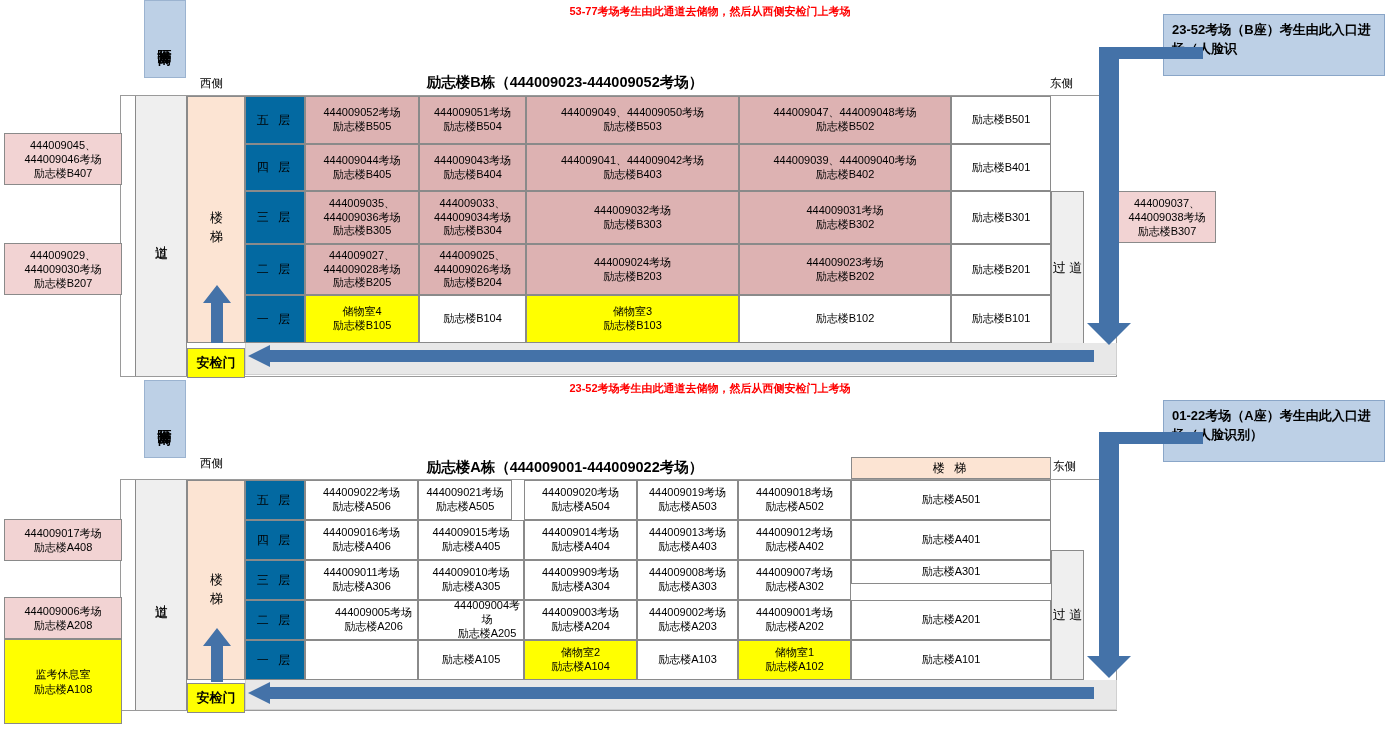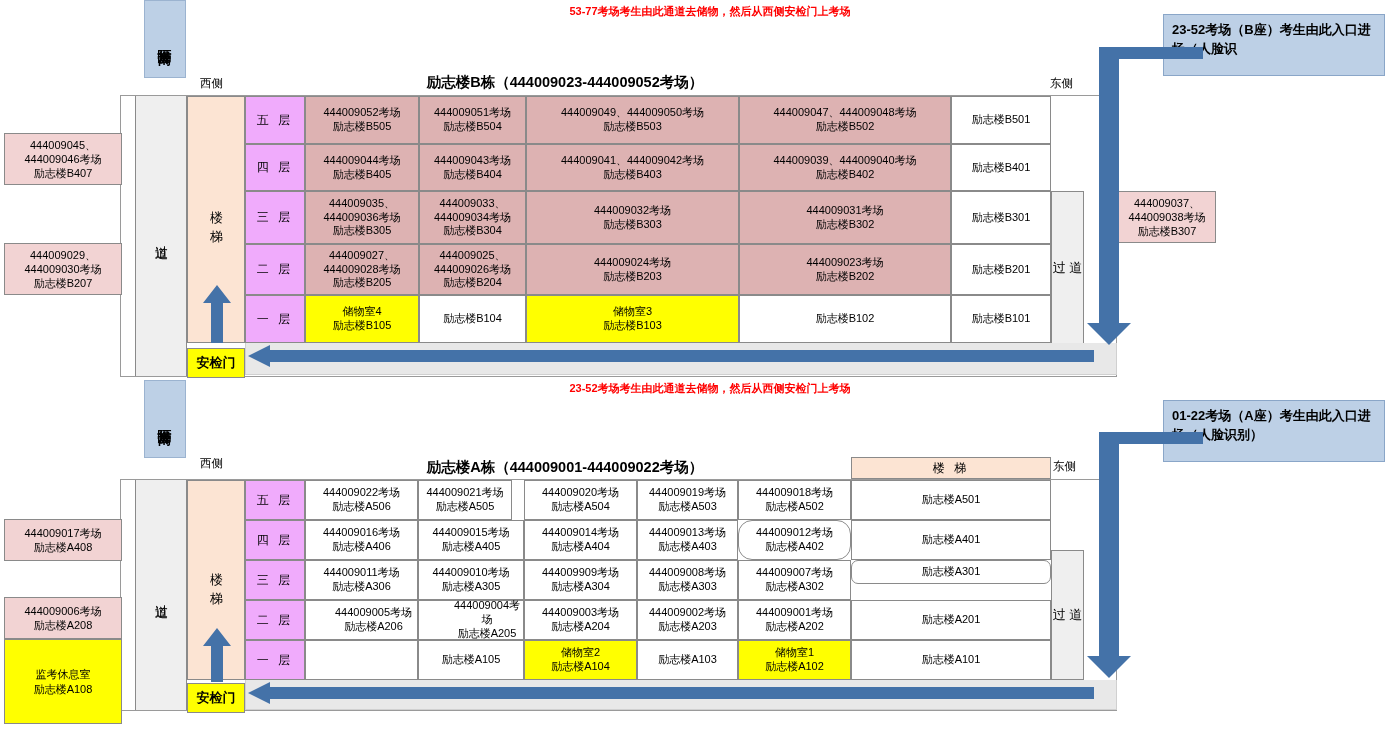--- a/index.html
+++ b/index.html
@@ -81,21 +81,21 @@
     font-size: 13px;
   }
   .sidebox {
     border: 1px solid #8a8a8a;
     display: flex; align-items:center; justify-content:center;
     text-align:center; font-size: 11px; line-height:1.3;
     white-space: pre-line;
   }
   .floorlbl {
     border: 1px solid #8a8a8a;
-    background:#f0abfc;
+    background:#0369a1;
     display:flex; align-items:center; justify-content:center;
     font-size: 12px;
     letter-spacing: 3px;
   }
   .gate {
     background:#ffff00;
     border:1px solid #8a8a8a;
     display:flex;align-items:center;justify-content:center;
     font-weight:bold;font-size:13px;color:#000;
   }
@@ -259,35 +259,35 @@
   <div class="abs cell" style="left:851px;top:480px;width:200px;height:40px;">励志楼A501</div>
 
   <div class="abs cell" style="left:305px;top:520px;width:113px;height:40px;">444009016考场
 励志楼A406</div>
   <div class="abs cell" style="left:418px;top:520px;width:106px;height:40px;">444009015考场
 励志楼A405</div>
   <div class="abs cell" style="left:524px;top:520px;width:113px;height:40px;">444009014考场
 励志楼A404</div>
   <div class="abs cell" style="left:637px;top:520px;width:101px;height:40px;">444009013考场
 励志楼A403</div>
-  <div class="abs cell" style="left:738px;top:520px;width:113px;height:40px;border-radius:14px;">444009012考场
+  <div class="abs cell" style="left:738px;top:520px;width:113px;height:40px;">444009012考场
 励志楼A402</div>
   <div class="abs cell" style="left:851px;top:520px;width:200px;height:40px;">励志楼A401</div>
 
   <div class="abs cell" style="left:305px;top:560px;width:113px;height:40px;">444009011考场
 励志楼A306</div>
   <div class="abs cell" style="left:418px;top:560px;width:106px;height:40px;">444009010考场
 励志楼A305</div>
   <div class="abs cell" style="left:524px;top:560px;width:113px;height:40px;">444009909考场
 励志楼A304</div>
   <div class="abs cell" style="left:637px;top:560px;width:101px;height:40px;">444009008考场
 励志楼A303</div>
   <div class="abs cell" style="left:738px;top:560px;width:113px;height:40px;">444009007考场
 励志楼A302</div>
-  <div class="abs cell" style="left:851px;top:560px;width:200px;height:24px;border-radius:7px;">励志楼A301</div>
+  <div class="abs cell" style="left:851px;top:560px;width:200px;height:24px;">励志楼A301</div>
 
   <div class="abs cell" style="left:305px;top:600px;width:113px;height:40px;padding-left:24px;">444009005考场
 励志楼A206</div>
   <div class="abs cell" style="left:418px;top:600px;width:106px;height:40px;padding-left:32px;">444009004考场
 励志楼A205</div>
   <div class="abs cell" style="left:524px;top:600px;width:113px;height:40px;">444009003考场
 励志楼A204</div>
   <div class="abs cell" style="left:637px;top:600px;width:101px;height:40px;">444009002考场
 励志楼A203</div>
   <div class="abs cell" style="left:738px;top:600px;width:113px;height:40px;">444009001考场

